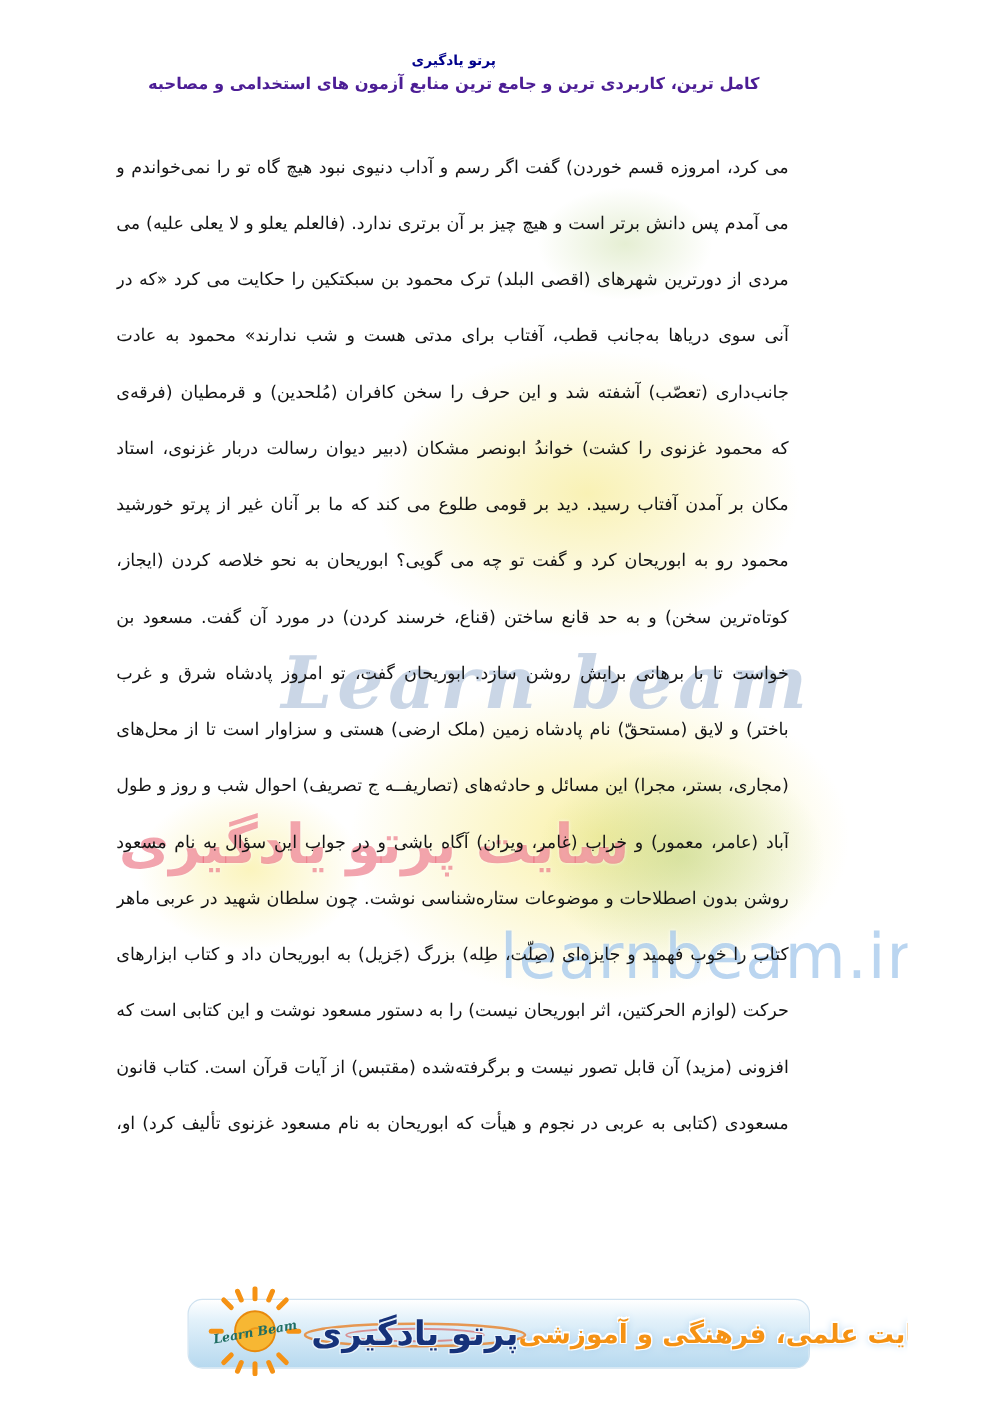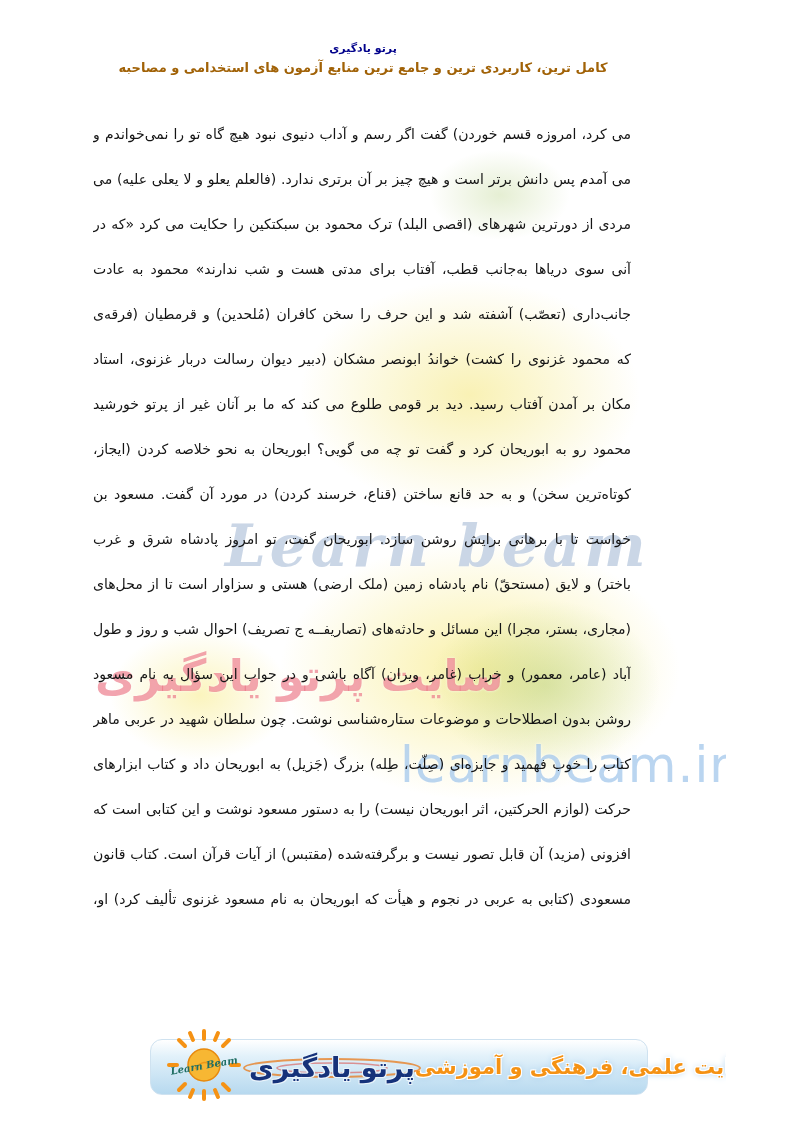--- a/index.html
+++ b/index.html
@@ -4,21 +4,21 @@
 <style>
   html, body { margin:0; padding:0; background:#ffffff; }
   .page {
     position:relative; width:726px; height:1123px; background:#ffffff;
     overflow:hidden; font-family:"DejaVu Sans", sans-serif;
   }
 
   
   .header { position:absolute; top:42px; left:0; right:0; text-align:center; direction:rtl; z-index:4; }
   .site-name { color:#00008b; font-size:11px; font-weight:bold; letter-spacing:.2px; }
-  .header-tagline { color:#a16207; font-size:13px; font-weight:bold; margin-top:5px; }
+  .header-tagline { color:#4c1d95; font-size:13px; font-weight:bold; margin-top:5px; }
 
   
   .blob { position:absolute; border-radius:50%; pointer-events:none; z-index:0; }
   .blob-y1 { left:300px; top:280px; width:340px; height:230px;
     background:radial-gradient(closest-side, rgba(244,230,120,.55), rgba(244,230,120,0)); }
   .blob-y2 { left:280px; top:540px; width:400px; height:260px;
     background:radial-gradient(closest-side, rgba(246,231,110,.6), rgba(246,231,110,0)); }
   .blob-g1 { left:430px; top:600px; width:230px; height:170px;
     background:radial-gradient(closest-side, rgba(150,190,90,.35), rgba(150,190,90,0)); }
   .blob-y3 { left:110px; top:630px; width:180px; height:130px;

